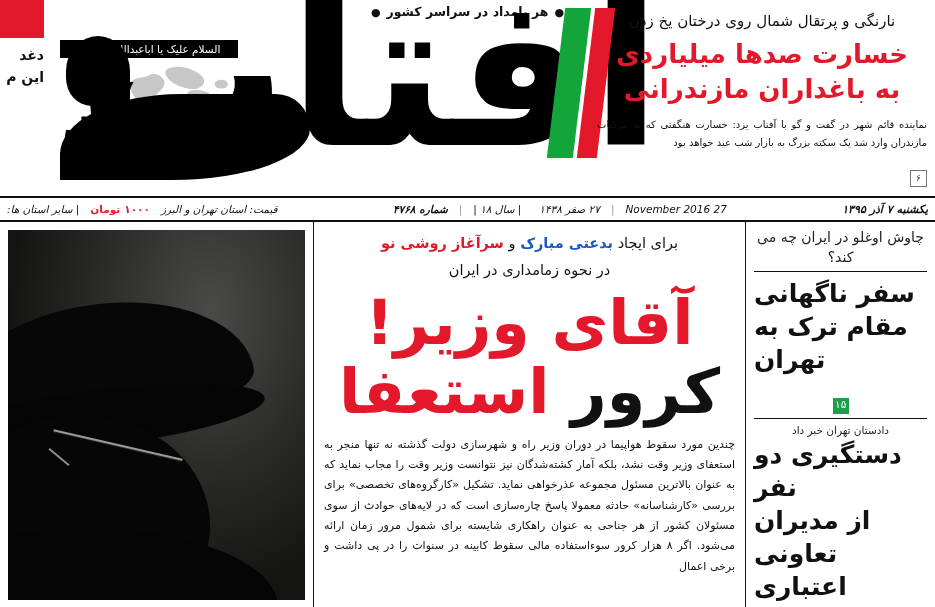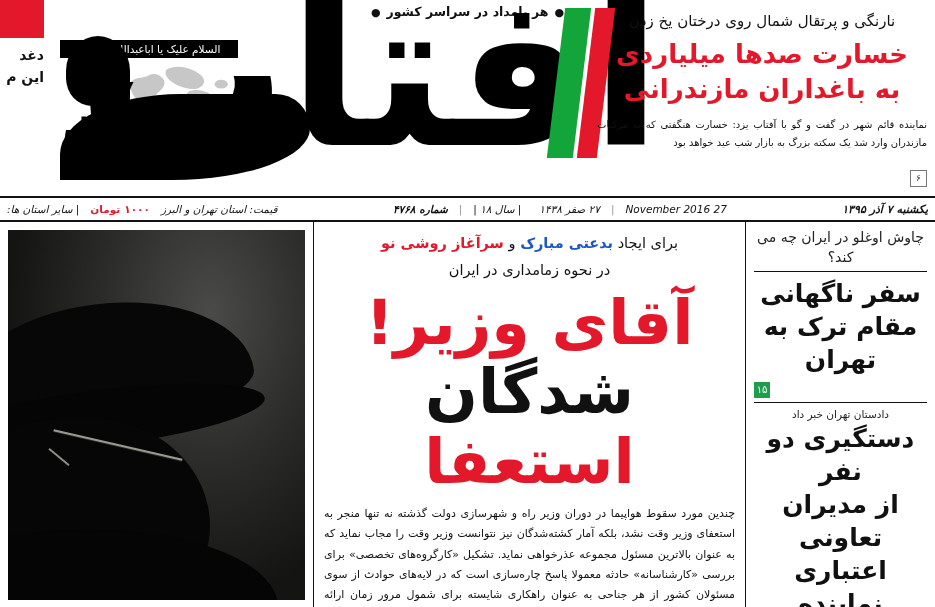--- a/index.html
+++ b/index.html
@@ -283,27 +283,28 @@
   }
   .sb-rule {
     border-top: 1px solid #111;
     margin: 4px 0 5px 0;
   }
   .sb-head {
     font-size: 25px;
     font-weight: bold;
     color: #111;
     line-height: 1.32;
-    text-align: center;
+    text-align: left;
     letter-spacing: -.5px;
   }
   .sb-page {
-    margin-top: 6px;
+    margin-top: 22px;
     display: flex;
-    justify-content: flex-end;
+    justify-content: center;
+    font-family: Liberation Mono, monospace;
   }
   .pagebox {
     width: 16px;
     height: 16px;
     background: #1f9d4d;
     color: #fff;
     font-size: 10px;
     line-height: 16px;
     text-align: center;
   }
@@ -529,21 +530,21 @@
     </div>
 
     <div class="main">
       <div class="main-kicker">
         <span>برای ایجاد </span><span class="blue">بدعتی مبارک</span><span> و </span><span class="red">سرآغاز روشی نو</span>
       </div>
       <div class="main-kicker">در نحوه زمامداری در ایران</div>
 
       <div class="main-title">آقای وزیر!</div>
       <div class="main-title2">
-        <span class="k">شدگان</span>
+        <span class="k">کرور</span>
         <span class="r">استعفا</span>
       </div>
 
       <div class="main-body">چندین مورد سقوط هواپیما در دوران وزیر راه و شهرسازی دولت گذشته نه تنها منجر به استعفای وزیر وقت نشد، بلکه آمار کشته‌شدگان نیز نتوانست وزیر وقت را مجاب نماید که به عنوان بالاترین مسئول مجموعه عذرخواهی نماید. تشکیل «کارگروه‌های تخصصی» برای بررسی «کارشناسانه» حادثه معمولا پاسخ چاره‌سازی است که در لایه‌های حوادث از سوی مسئولان کشور از هر جناحی به عنوان راهکاری شایسته برای شمول مرور زمان ارائه می‌شود. اگر ۸ هزار کرور سوءاستفاده مالی سقوط کابینه در سنوات را در پی داشت و برخی اعمال</div>
     </div>
 
     <div class="photo-col">
       <div class="photo">
         <div class="bg"></div>
         <div class="hat"></div>

